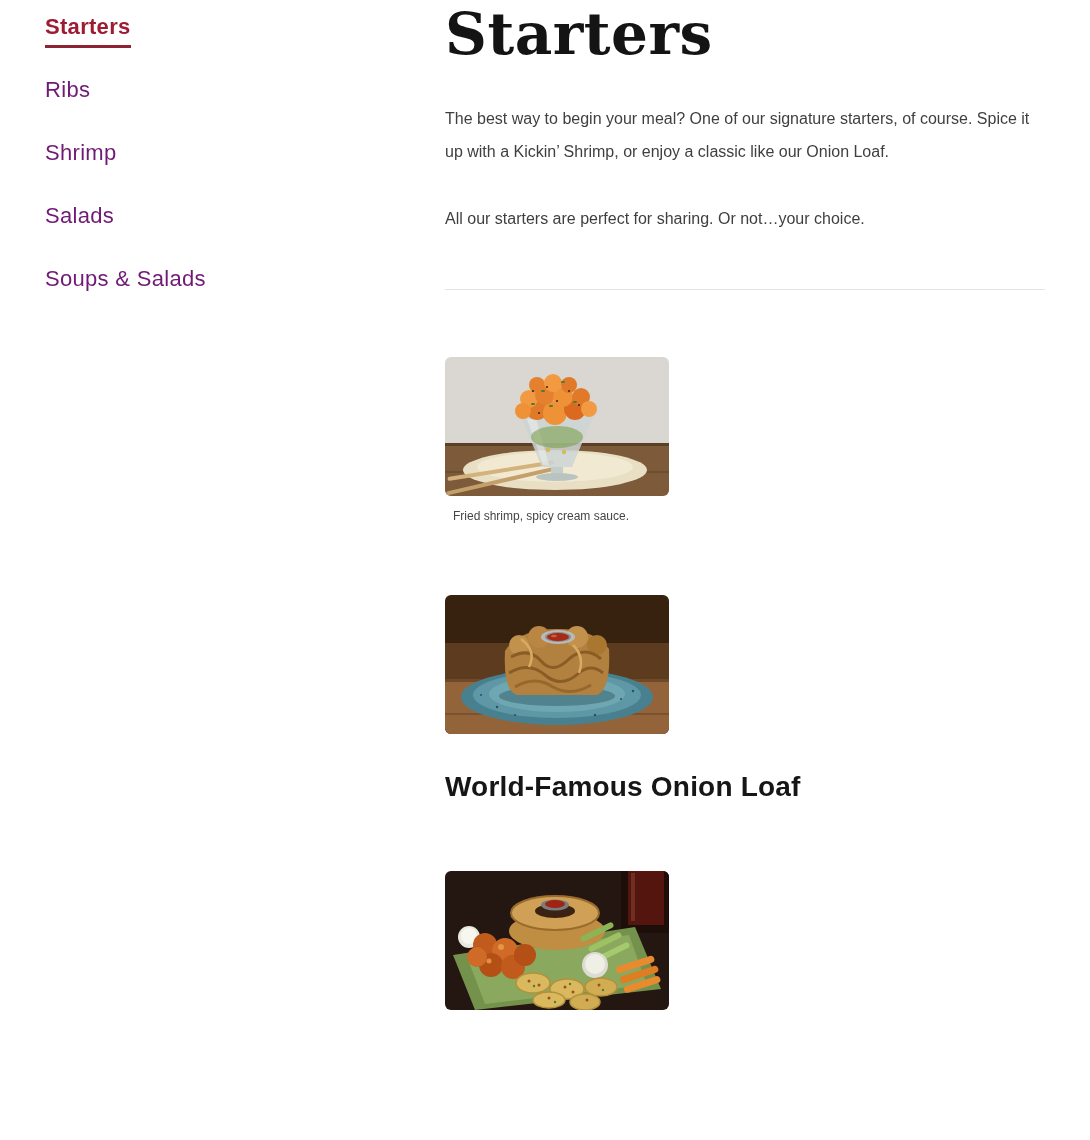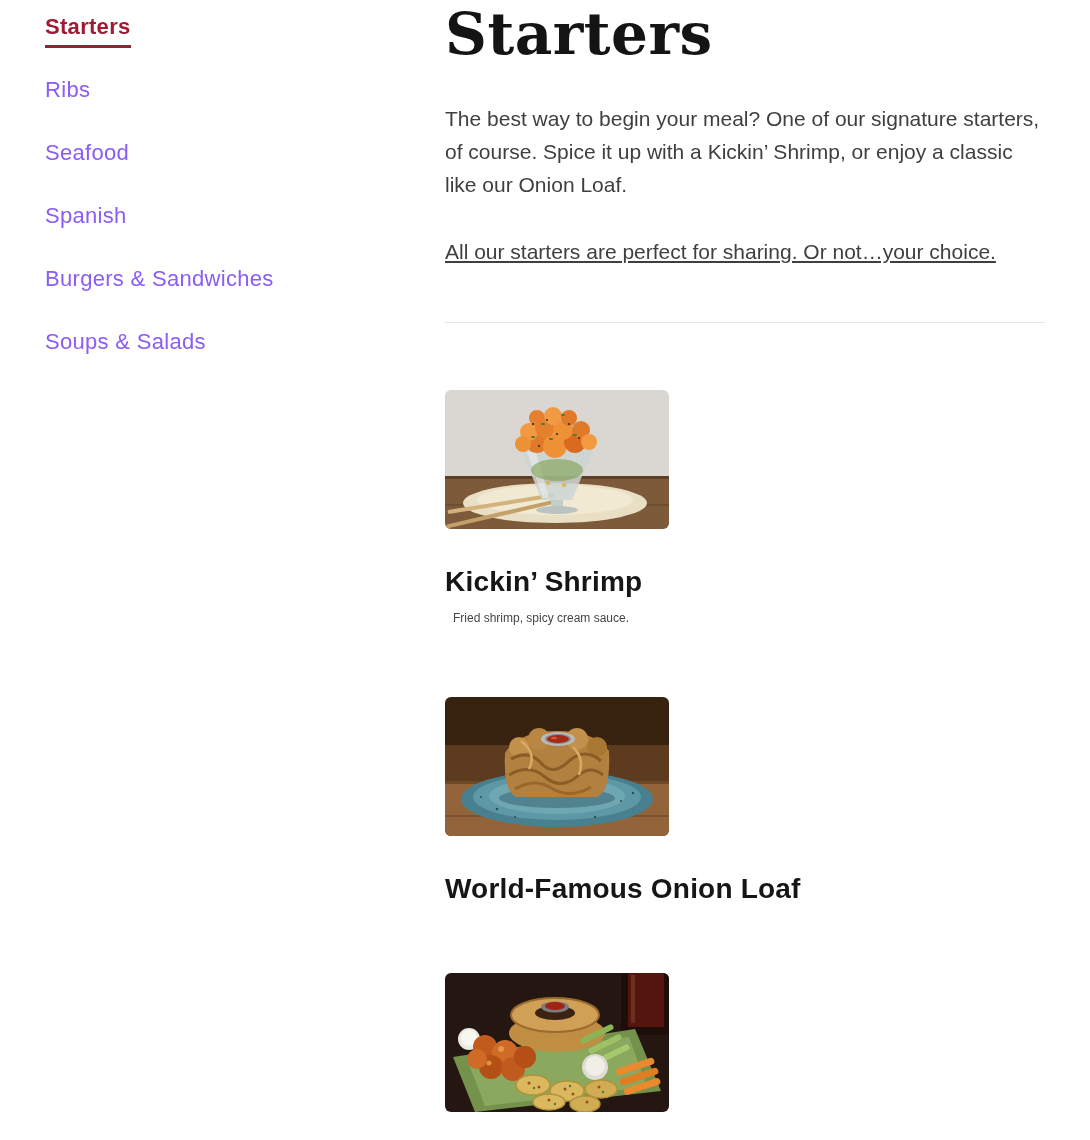--- a/index.html
+++ b/index.html
@@ -18,21 +18,21 @@
     position: absolute;
     left: 45px; top: 14px;
     width: 340px;
   }
   .nav-list { list-style: none; margin: 0; padding: 0; }
   .nav-item {
     height: 63px;
     font-size: 22px;
     line-height: 26px;
     letter-spacing: 0.3px;
-    color: #8b5cf6;
+    color: #701a75;
     cursor: pointer;
   }
   .nav-item .nav-label { display: inline-block; }
   .nav-item.active {
     color: #9e1b32;
     font-weight: 700;
   }
   .nav-item.active .nav-label {
     padding-bottom: 5px;
     border-bottom: 3px solid #8d2433;
@@ -48,25 +48,25 @@
     margin: 0;
     font-family: "DejaVu Serif", serif;
     font-weight: 700;
     font-size: 58px;
     line-height: 68px;
     letter-spacing: 0.5px;
     color: #141414;
   }
   .intro p {
     margin: 0;
-    font-size: 21px;
+    font-size: 16px;
     line-height: 33px;
     color: #3f3f3f;
   }
-  .intro p + p { margin-top: 34px; text-decoration: underline; }
+  .intro p + p { margin-top: 34px; }
   .intro { margin-top: 34px; }
   .divider {
     margin: 54px 0 0 0;
     border: none;
     border-top: 1px solid #e4e4e4;
     height: 0;
   }
 
   
   .items { margin-top: 67px; }
@@ -100,27 +100,24 @@
 
 <nav class="sidebar">
   <ul class="nav-list">
     <li class="nav-item active">
       <span class="nav-label">Starters</span>
     </li>
     <li class="nav-item">
       <span class="nav-label">Ribs</span>
     </li>
     <li class="nav-item">
-      <span class="nav-label">Seafood</span>
-    </li>
-    <li class="nav-item">
-      <span class="nav-label">Spanish</span>
-    </li>
-    <li class="nav-item">
-      <span class="nav-label">Burgers &amp; Sandwiches</span>
+      <span class="nav-label">Shrimp</span>
+    </li>
+    <li class="nav-item">
+      <span class="nav-label">Salads</span>
     </li>
     <li class="nav-item">
       <span class="nav-label">Soups &amp; Salads</span>
     </li>
   </ul>
 </nav>
 
 <main class="main">
 
   <h1 class="page-title">Starters</h1>
@@ -170,21 +167,20 @@
           <rect x="128" y="44" width="4" height="2" rx="1" fill="#4f7d2e"></rect>
           <rect x="86" y="46" width="4" height="2" rx="1" fill="#4f7d2e"></rect>
           <circle cx="102" cy="30" r="1" fill="#2c2417"></circle>
           <circle cx="112" cy="44" r="1" fill="#2c2417"></circle>
           <circle cx="124" cy="34" r="1" fill="#2c2417"></circle>
           <circle cx="94" cy="56" r="1" fill="#2c2417"></circle>
           <circle cx="134" cy="48" r="1" fill="#2c2417"></circle>
           <circle cx="88" cy="34" r="1" fill="#2c2417"></circle>
         </svg>
       </figure>
-      <h3 class="item-title">Kickin’ Shrimp</h3>
       <p class="item-desc">Fried shrimp, spicy cream sauce.</p>
     </article>
 
     <article class="menu-item">
       <figure class="photo" role="img" aria-label="onion-loaf-photo">
         <svg viewBox="0 0 224 139" xmlns="http://www.w3.org/2000/svg">
           <rect width="224" height="139" fill="#37220f"></rect>
           <rect y="48" width="224" height="40" fill="#5d3b1e"></rect>
           <rect y="84" width="224" height="55" fill="#93643a"></rect>
           <rect y="84" width="224" height="3" fill="#6f4a28"></rect>

